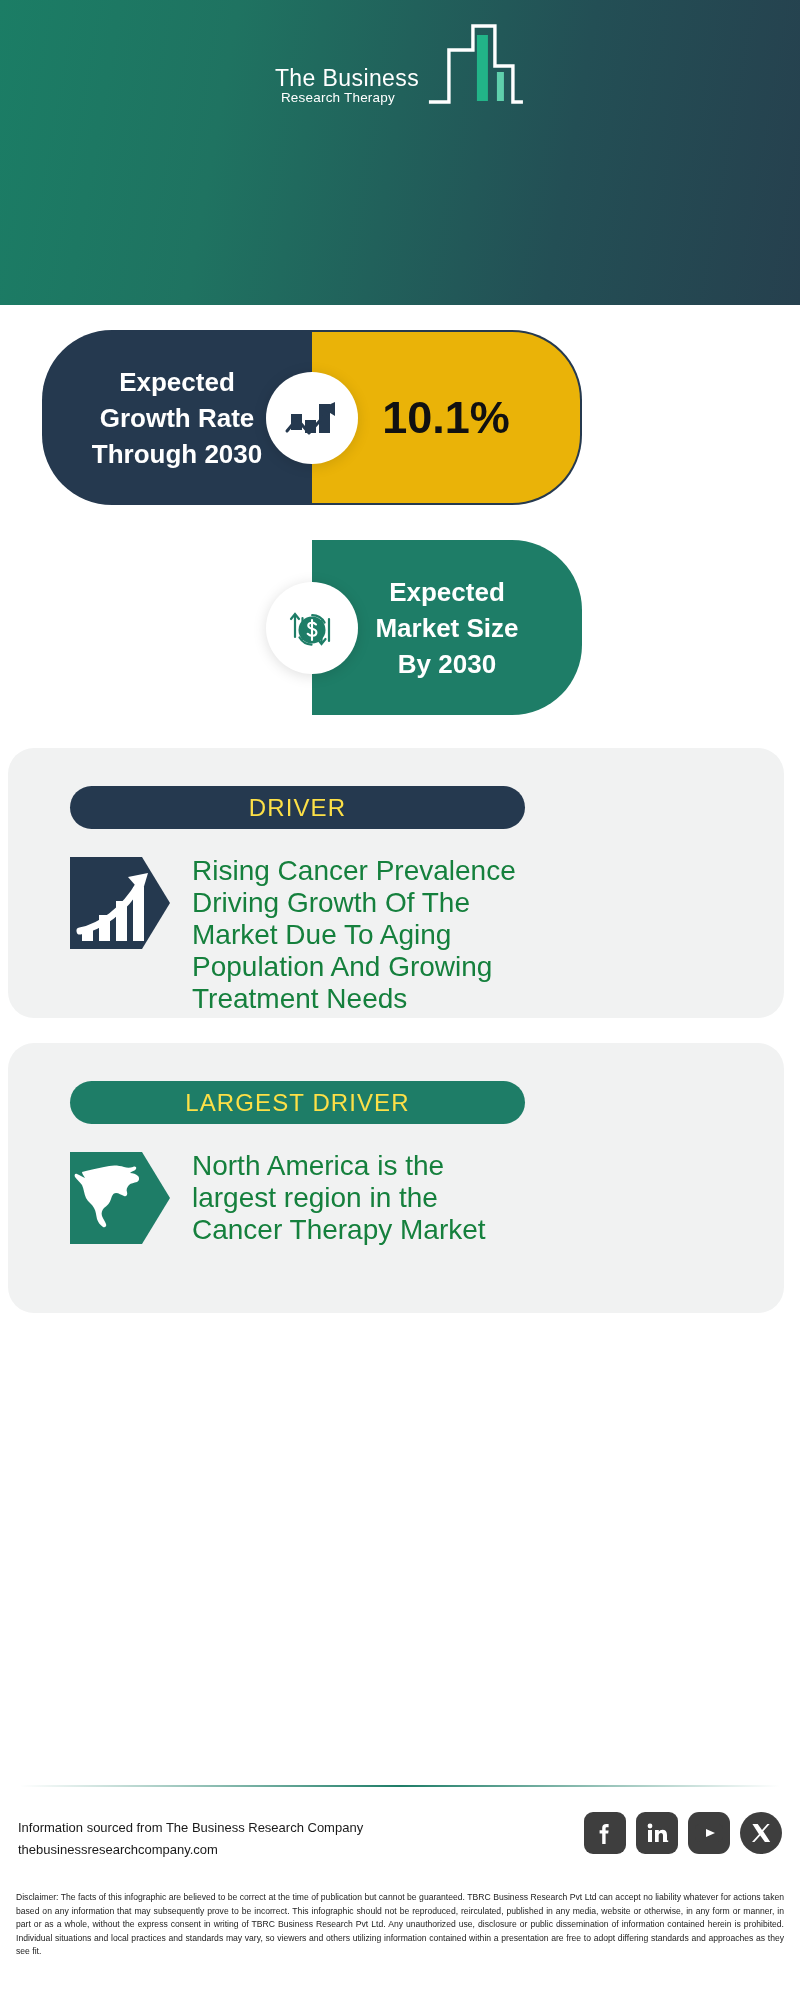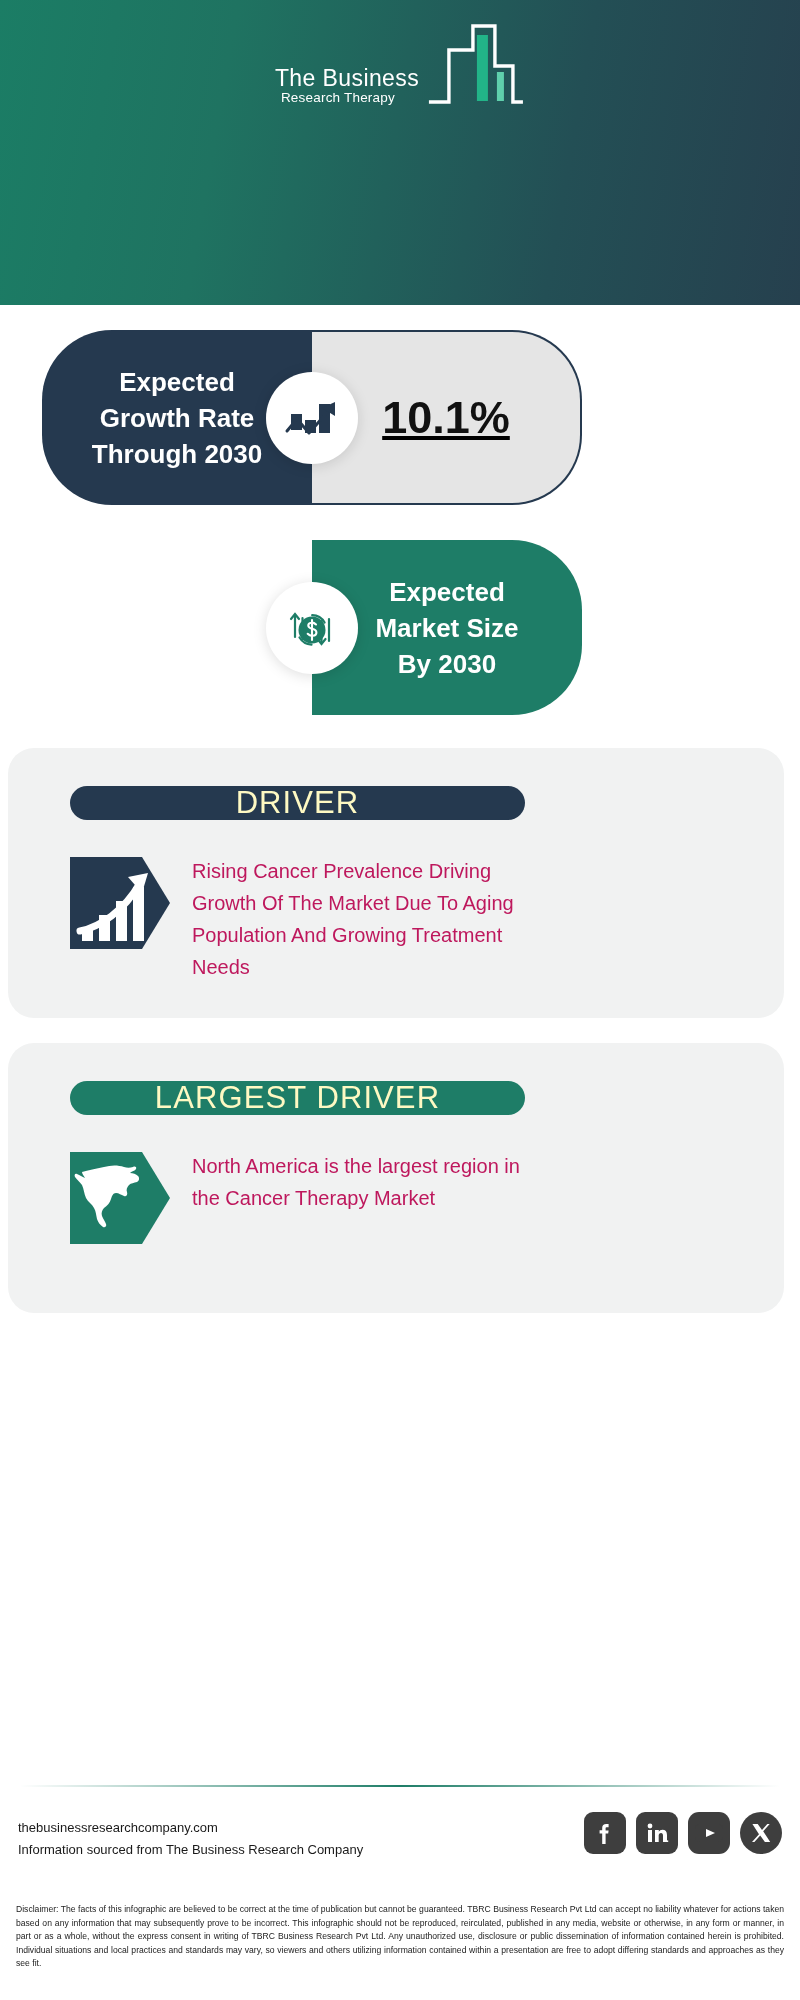--- a/index.html
+++ b/index.html
@@ -102,22 +102,21 @@
 
   
   .card-growth .half.left {
     background: #25394f;
     border-radius: 70px 0 0 70px;
   }
   .card-growth .half.right {
     border: 2px solid #25394f;
     border-left: none;
     border-radius: 0 70px 70px 0;
-    background: #e5e5e5;
-    text-decoration: underline;
+    background: #eab308;
   }
   
   .card-market .half.left {
     border: 2px solid #1e7d67;
     border-right: none;
     border-radius: 70px 0 0 70px;
     background: #ffffff;
   }
   .card-market .half.right {
     background: #1e7d67;
@@ -150,27 +149,27 @@
     border-radius: 26px;
   }
   #panel-driver { top: 748px; height: 270px; }
   #panel-region { top: 1043px; height: 270px; }
 
   .pill {
     position: absolute;
     left: 62px;
     top: 38px;
     width: 455px;
-    height: 34px;
+    height: 43px;
     border-radius: 24px;
     display: flex;
     align-items: center;
     justify-content: center;
-    color: #fef9c3;
-    font-size: 31px;
+    color: #fde047;
+    font-size: 24px;
     letter-spacing: 1.1px;
     font-weight: 400;
   }
   .pill.dark { background: #25394f; }
   .pill.teal { background: #1e7d67; }
 
   .panel-body {
     position: absolute;
     left: 62px;
     top: 105px;
@@ -178,23 +177,23 @@
     display: flex;
     align-items: flex-start;
     gap: 22px;
   }
   .panel-icon {
     flex: 0 0 auto;
     width: 100px; height: 100px;
     position: relative;
   }
   .panel-text {
-    font-size: 20px;
+    font-size: 28px;
     line-height: 32px;
-    color: #be185d;
+    color: #15803d;
     padding-top: 2px;
     max-width: 330px;
   }
 
   
   .divider {
     position: absolute;
     left: 20px; top: 1785px;
     width: 760px; height: 2px;
     background: linear-gradient(90deg, rgba(30,125,103,0) 0%, #1e7d67 50%, rgba(30,125,103,0) 100%);
@@ -226,21 +225,20 @@
   .social.yt { border-radius: 11px; }
 
   .disclaimer {
     position: absolute;
     left: 16px; top: 1891px;
     width: 768px;
     font-size: 8.6px;
     line-height: 13.6px;
     color: #222222;
     text-align: justify;
-    margin-top: 12px;
   }
 </style>
 </head>
 <body>
 
 <div class="page">
 
   <div class="header">
 
     <div class="logo">
@@ -339,22 +337,22 @@
                  c-2-4-2-9-4-13 c-2-3-5-5-7-8 c-1-2 0-4 2-3 c3 1 5 3 8 4 c-1-2-3-4-3-6z"></path>
         </svg>
       </div>
       <div class="panel-text">North America is the largest region in the Cancer Therapy Market</div>
     </div>
   </div>
 
   <div class="divider"></div>
 
   <div class="footer-src">
+    <div>Information sourced from The Business Research Company</div>
     <div>thebusinessresearchcompany.com</div>
-    <div>Information sourced from The Business Research Company</div>
   </div>
 
   <div class="socials">
     <div class="social">
       <svg width="26" height="26" viewBox="0 0 26 26">
         <path fill="#ffffff" d="M16.6 7.2h-2.1c-.6 0-.9.4-.9 1v2.2h3l-.4 3.2h-2.6V24h-3.4v-10.6H7.6v-3.2h2.6V8
           c0-2.5 1.4-4 4.1-4h2.3z"></path>
       </svg>
     </div>
     <div class="social">

